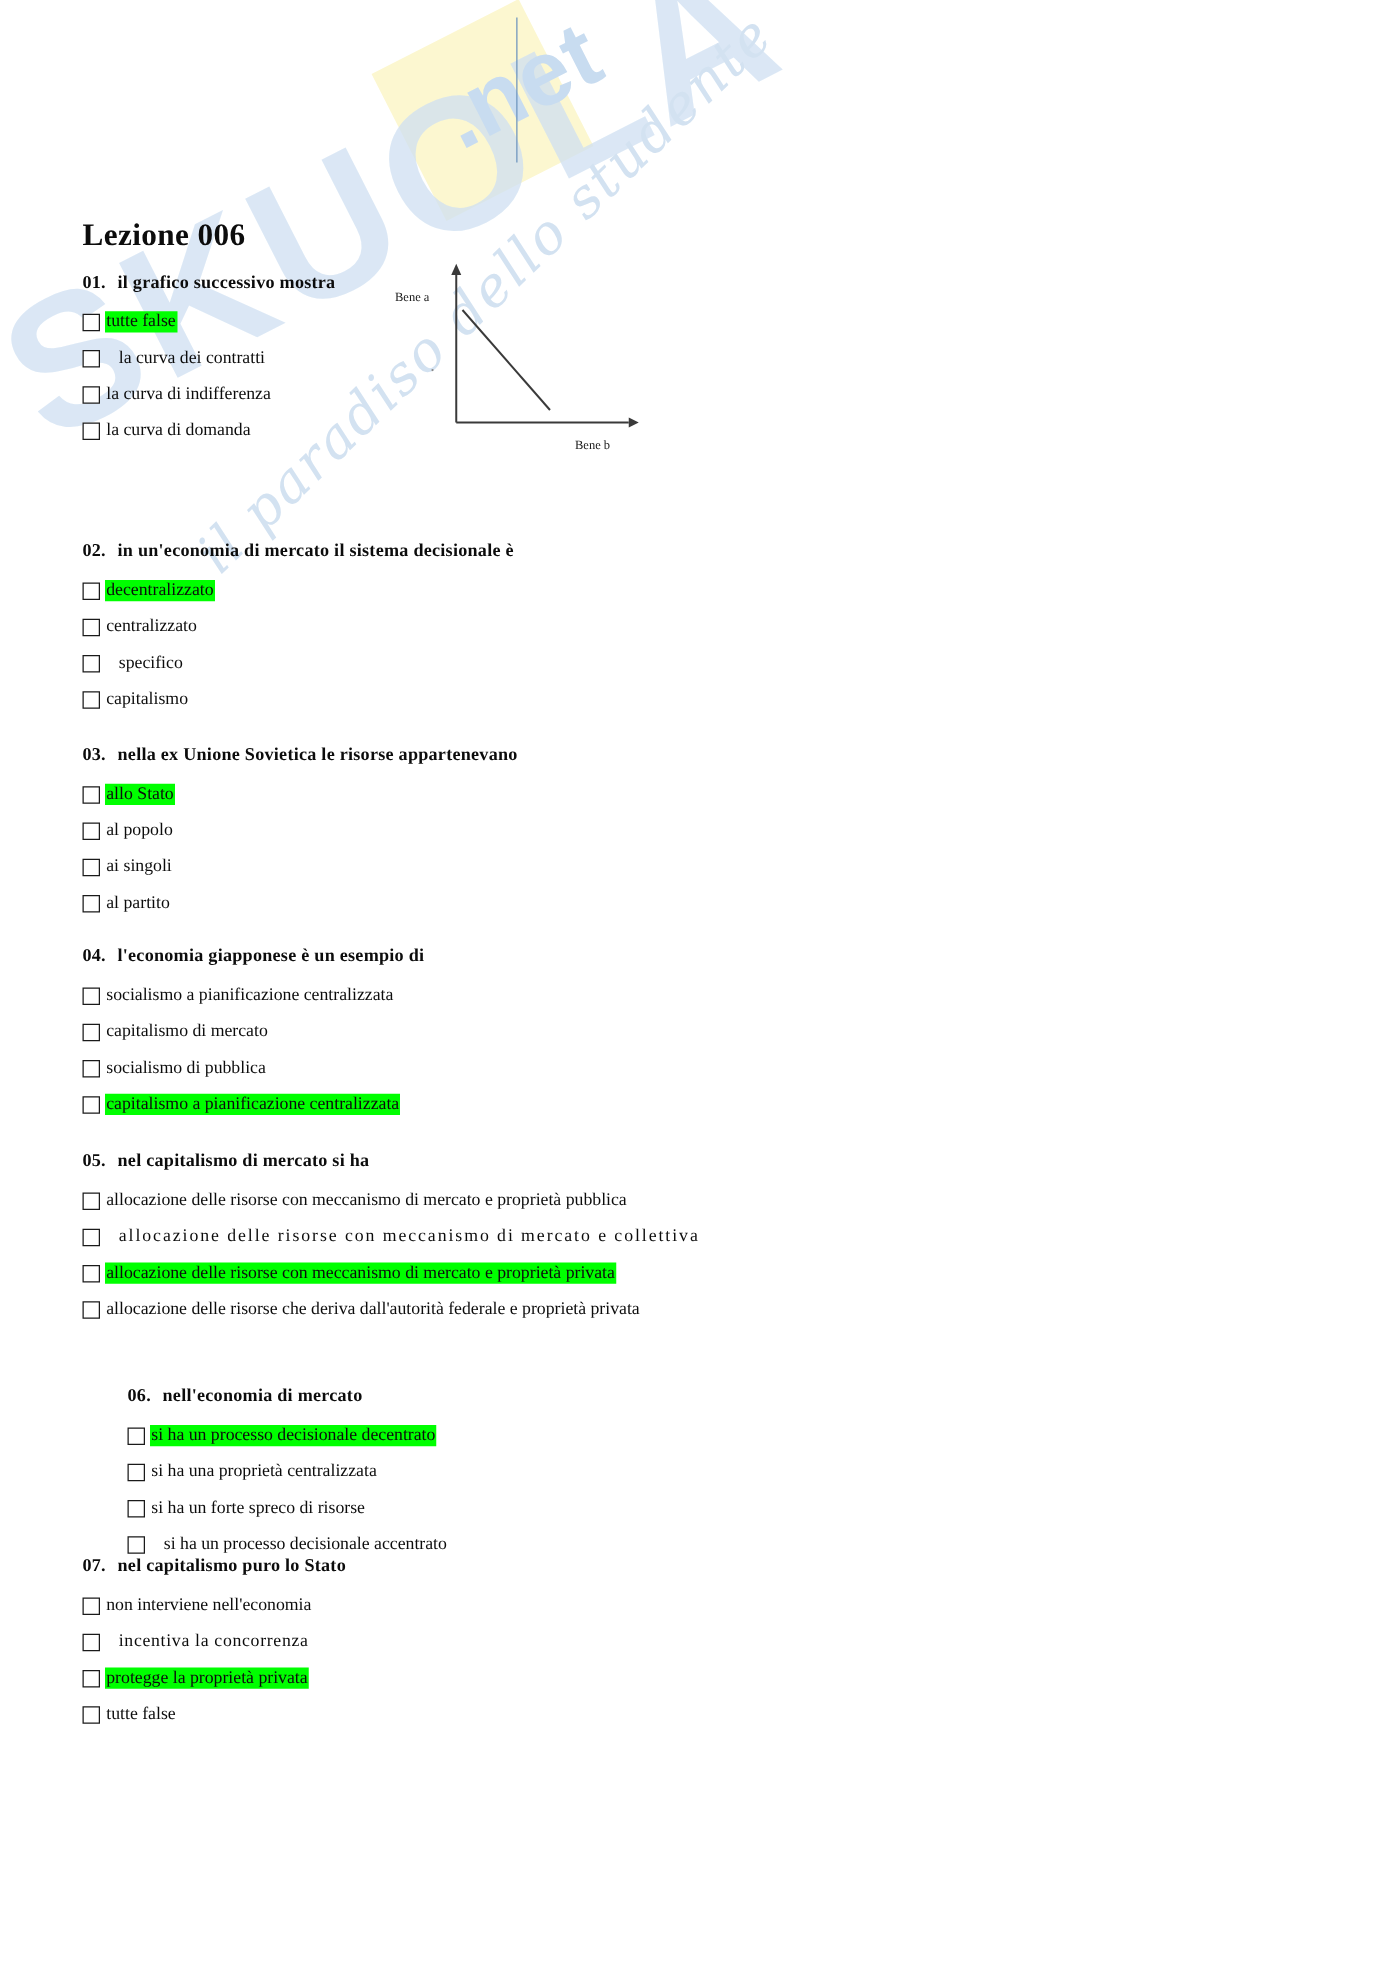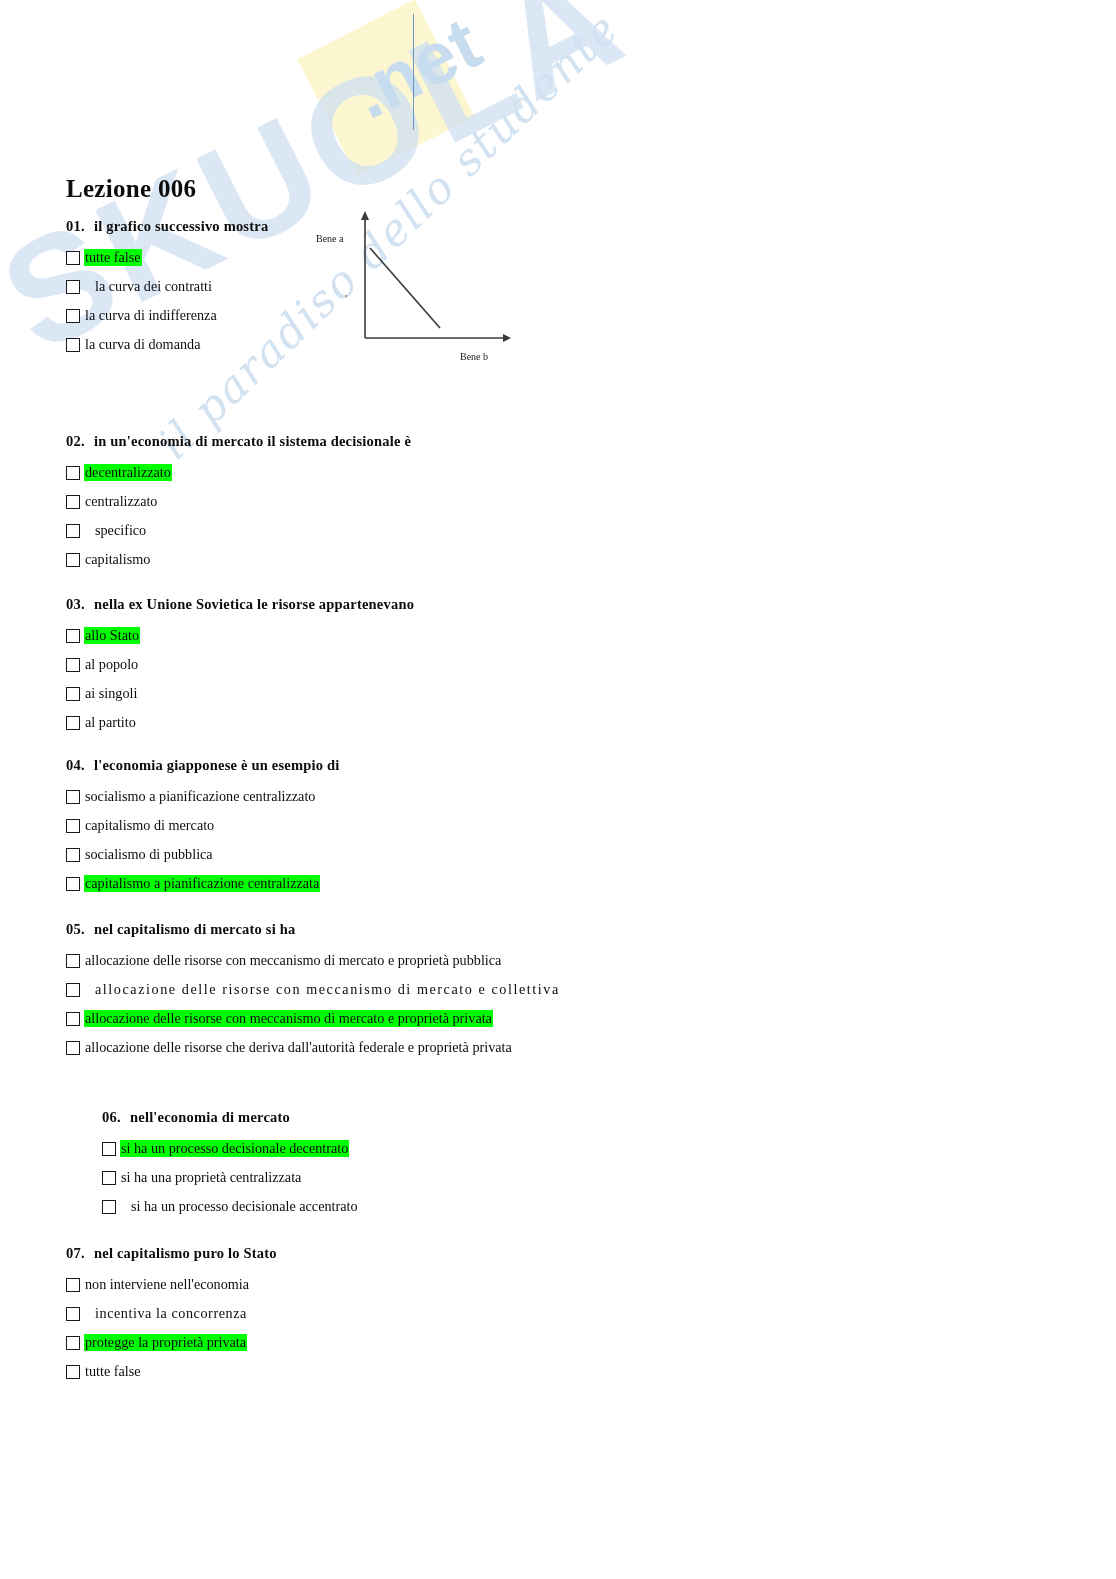--- a/index.html
+++ b/index.html
@@ -240,21 +240,21 @@
         <span class="opt-text">al partito</span>
       </div>
     </div>
 
     <div class="question-block" style="top:757px;">
       <div class="q-head">
         <span class="q-num">04.</span><span>l'economia giapponese è un esempio di</span>
       </div>
       <div class="opt-row">
         <span class="cbox"></span>
-        <span class="opt-text">socialismo a pianificazione centralizzato</span>
+        <span class="opt-text">socialismo a pianificazione centralizzata</span>
       </div>
       <div class="opt-row">
         <span class="cbox"></span>
         <span class="opt-text">capitalismo di mercato</span>
       </div>
       <div class="opt-row">
         <span class="cbox"></span>
         <span class="opt-text">socialismo di pubblica</span>
       </div>
       <div class="opt-row">
@@ -289,20 +289,24 @@
       <div class="q-head">
         <span class="q-num">06.</span><span>nell'economia di mercato</span>
       </div>
       <div class="opt-row">
         <span class="cbox"></span>
         <span class="opt-text hl">si ha un processo decisionale decentrato</span>
       </div>
       <div class="opt-row">
         <span class="cbox"></span>
         <span class="opt-text">si ha una proprietà centralizzata</span>
+      </div>
+      <div class="opt-row">
+        <span class="cbox"></span>
+        <span class="opt-text">si ha un forte spreco di risorse</span>
       </div>
       <div class="opt-row">
         <span class="cbox"></span>
         <span class="opt-text indent">si ha un processo decisionale accentrato</span>
       </div>
     </div>
 
     <div class="question-block" style="top:1245px;">
       <div class="q-head">
         <span class="q-num">07.</span><span>nel capitalismo puro lo Stato</span>

